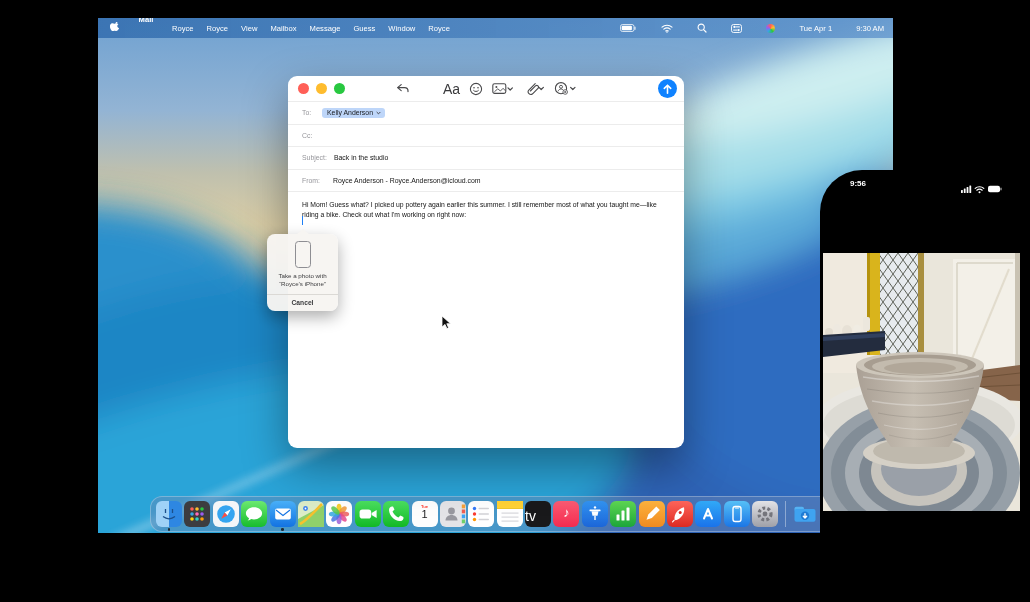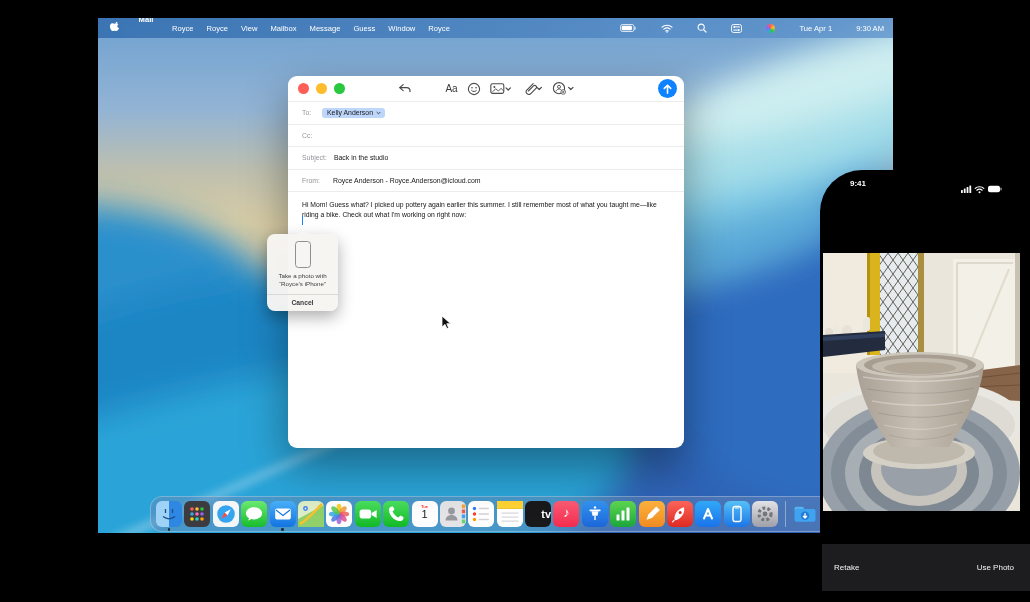--- a/index.html
+++ b/index.html
@@ -21,21 +21,21 @@
     background:conic-gradient(#ff5e57,#ffbd2e,#28c840,#35a8e0,#9a5df0,#ff5e57);}
   
   .mailwin{position:absolute;left:190px;top:58px;width:396px;height:372px;background:#fff;
     border-radius:9px;box-shadow:0 18px 45px rgba(0,0,0,.38);z-index:10;overflow:hidden;}
   .toolbar{position:relative;height:25px;border-bottom:1px solid #ececec;}
   .lights{position:absolute;left:10px;top:7px;display:flex;gap:7px;}
   .light{width:11px;height:11px;border-radius:50%;}
   .tools{position:absolute;left:0;top:0;width:100%;height:100%;display:flex;align-items:center;
      justify-content:center;gap:9px;color:#3e3e40;}
   .tool{display:flex;align-items:center;gap:2px;}
-  .aa{font-size:10px;color:#3a3a3c;margin-left:24px;}
+  .aa{font-size:14px;color:#3a3a3c;margin-left:24px;}
   .send{position:absolute;right:7px;top:3px;width:19px;height:19px;border-radius:50%;background:#0f82ff;
     display:flex;align-items:center;justify-content:center;}
   .fieldrow{display:flex;align-items:center;height:21.5px;padding-left:14px;border-bottom:1px solid #ececec;
     font-size:6.9px;color:#111;}
   .flabel{color:#96969b;margin-right:7px;min-width:13px;}
   .token{background:#bed6f9;border-radius:3px;padding:1.5px 4px 2px 5px;display:flex;align-items:center;gap:3px;
     font-size:6.9px;color:#16181c;}
   .fvalue{color:#161616;}
   .body-area{padding:8px 10px 0 14px;font-size:6.8px;line-height:1.52;color:#141414;}
   .caret{position:absolute;left:14px;top:140px;width:1.3px;height:9px;background:#1f7ff5;}
@@ -52,21 +52,21 @@
   .dock{position:absolute;left:52px;top:478px;width:692px;height:36px;border-radius:12px;box-sizing:border-box;
     background:rgba(106,136,182,.45);border:0.5px solid rgba(255,255,255,.28);
     display:flex;align-items:center;padding:0 5px;gap:2.4px;z-index:8;}
   .app{width:26px;height:26px;border-radius:6px;position:relative;flex:none;}
   .app svg{position:absolute;left:0;top:0;width:26px;height:26px;}
   .app.running:after{content:'';position:absolute;left:11.5px;bottom:-4px;width:2.6px;height:2.6px;border-radius:50%;
     background:rgba(25,25,25,.85);}
   .dock-sep{width:1px;height:26px;background:rgba(255,255,255,.38);margin:0 4px;flex:none;}
   .cal-wd{position:absolute;top:2.5px;left:0;width:100%;text-align:center;font-size:4.2px;color:#ff3b30;font-weight:700;}
   .cal-day{position:absolute;top:7px;left:0;width:100%;text-align:center;font-size:11px;font-weight:300;color:#1b1b1d;}
-  .tv-label{position:absolute;top:7px;left:0;width:100%;text-align:right;font-size:11px;font-weight:700;color:#fff;}
+  .tv-label{position:absolute;top:7px;left:0;width:100%;text-align:left;font-size:14px;font-weight:400;color:#fff;}
   .music-note{position:absolute;top:4px;left:0;width:100%;text-align:center;font-size:13px;color:#fff;}
   
   .iphone{position:absolute;left:820px;top:170px;width:210px;height:432px;background:#000;
     border-top-left-radius:42px;z-index:60;}
   .ip-time{position:absolute;left:30px;top:9px;font-size:8px;font-weight:700;color:#fff;}
   .ip-status{position:absolute;left:141px;top:10px;}
   .photo{position:absolute;left:3px;top:83px;width:197px;height:258px;}
   .ip-controls{position:absolute;left:2px;top:374px;width:208px;height:47px;background:#1d1d1f;
     box-sizing:border-box;display:flex;align-items:center;justify-content:space-between;
     padding:0 16px 0 12px;color:#f4f4f4;font-size:8px;}
@@ -427,21 +427,21 @@
       <svg viewBox="0 0 26 26">
           <path d="M8.3 6.5 h9.4 l-1 14.5 h-7.4 z" fill="rgba(240,242,246,.75)" stroke="#b9bdc6" stroke-width="0.6"></path>
           <ellipse cx="13" cy="6.5" rx="4.9" ry="1.2" fill="#dfe2e8"></ellipse>
           <path d="M11 8.5 v10.5 M13 8.5 v10.5 M15 8.5 v10.5" stroke="rgba(150,155,165,.5)" stroke-width="0.8"></path>
         </svg>
     </div>
   </div>
 </div>
 
 <div class="iphone">
-  <span class="ip-time">9:41</span>
+  <span class="ip-time">9:56</span>
   <span class="ip-status">
     <svg width="42" height="10" viewBox="0 0 42 10">
       <g>
           <rect x="0" y="6" width="1.8" height="3" rx=".5" fill="#fff"></rect>
           <rect x="2.8" y="4.6" width="1.8" height="4.4" rx=".5" fill="#fff"></rect>
           <rect x="5.6" y="3" width="1.8" height="6" rx=".5" fill="#fff"></rect>
           <rect x="8.4" y="1.4" width="1.8" height="7.6" rx=".5" fill="#fff"></rect>
         </g>
       <g>
           <path d="M14.2 4.4 C16.6 2.2 20.4 2.2 22.8 4.4 M15.8 6.2 C17.4 4.8 19.6 4.8 21.2 6.2" stroke="#fff" stroke-width="1.2" fill="none" stroke-linecap="round"></path>
@@ -513,17 +513,13 @@
       <path d="M61 172 C88 178 108 178 134 171" stroke="rgba(255,255,255,.28)" stroke-width="1.2" fill="none"></path>
       <path d="M66 182 C90 188 106 188 129 181" stroke="rgba(0,0,0,.08)" stroke-width="1.1" fill="none"></path>
 
       <ellipse cx="97" cy="112" rx="64" ry="13" fill="#cdc6ba"></ellipse>
       <ellipse cx="97" cy="112" rx="56" ry="10.5" fill="#a79d90"></ellipse>
       <ellipse cx="97" cy="113.5" rx="48" ry="8.5" fill="#c3bbae"></ellipse>
       <ellipse cx="97" cy="115" rx="36" ry="6" fill="#b1a799"></ellipse>
     </svg>
   </div>
 
-  <div class="ip-controls">
-    <span>Retake</span>
-    <span>Use Photo</span>
-  </div>
 </div>
 
 </body></html>

